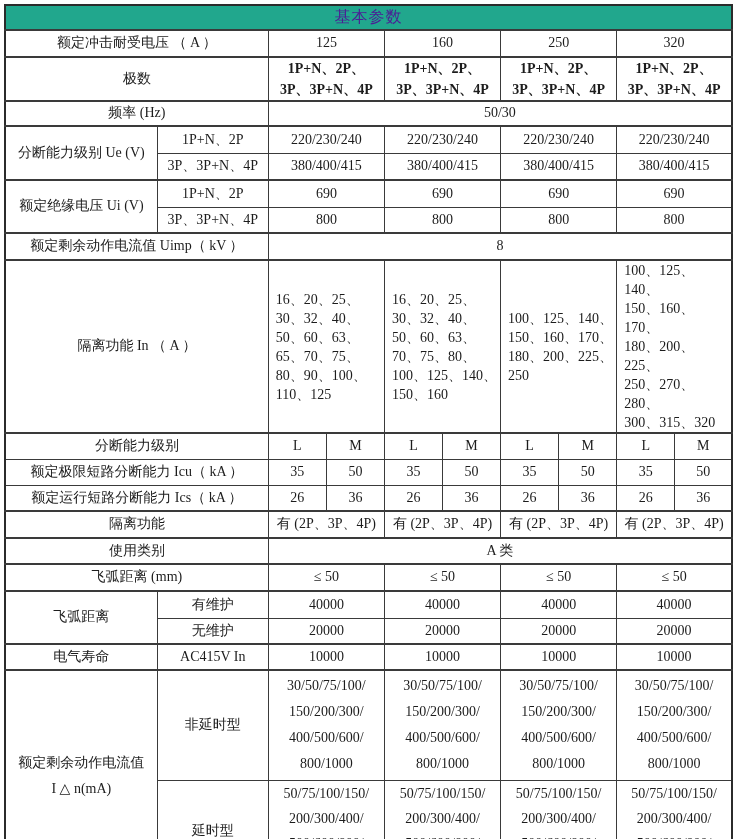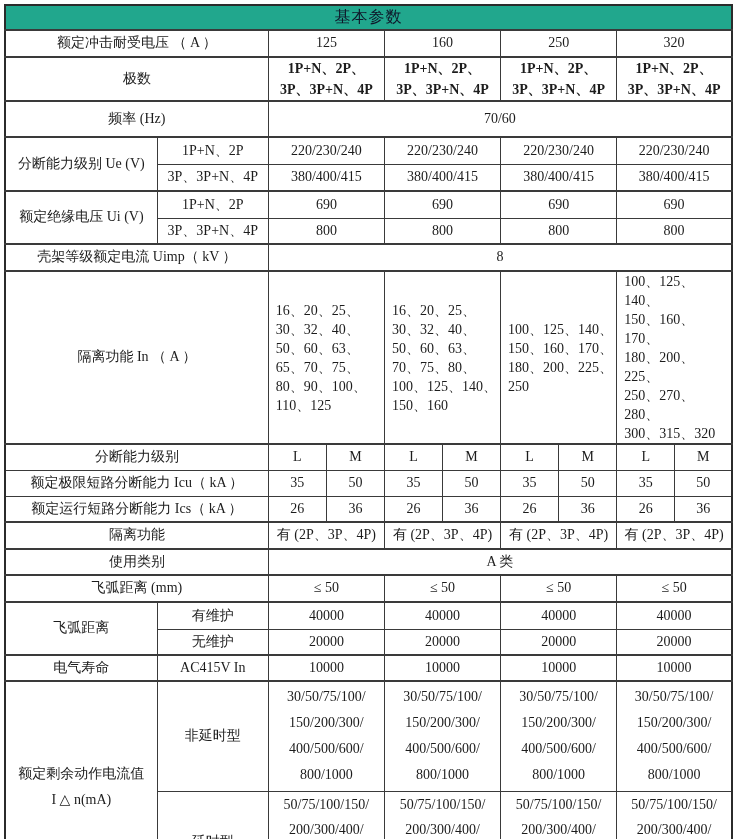--- a/index.html
+++ b/index.html
@@ -1,22 +1,22 @@
 <!DOCTYPE html>
 <html><head>
 <meta charset="utf-8">
 <style>
   html,body{margin:0;padding:0;background:#ffffff;}
   body{font-family:"Liberation Serif","DejaVu Serif",serif;color:#1c1c1c;}
   .wrap{margin:4px;}
   table{border-collapse:collapse;width:729px;table-layout:fixed;border:2px solid #2b2b2b;}
   td{border:1px solid #3a3a3a;text-align:center;vertical-align:middle;font-size:14px;line-height:1.3;padding:0 2px;overflow:hidden;}
   tr.gt > td{border-top-width:2px;}
-  td.head{color:#0f172a;font-size:16px;letter-spacing:1px;height:23px;border-bottom-width:2px;}
-  .r27{height:27px;} .r26{height:26px;} .r25{height:36px;}
+  td.head{color:#4c1d95;font-size:16px;letter-spacing:1px;height:23px;border-bottom-width:2px;}
+  .r27{height:27px;} .r26{height:26px;} .r25{height:25px;}
   .rpoles{height:37px;padding-left:48px;} .rin{height:125px;} .rnd{height:110px;} .rd{height:102px;}
   .ml{white-space:pre-line;}
   .rpoles td.ml{line-height:21px;font-weight:bold;}
   .rin td.ml{line-height:19px;}
   .rnd td.ml{line-height:26px;}
   .rd td.ml{line-height:25px;}
   td.left{text-align:left;padding-left:7px;margin-top:16px;}
   td.lab2{line-height:22px;}
 </style>
 </head>
@@ -57,21 +57,21 @@
     <td colspan="2" class="ml">1P+N、2P、
 3P、3P+N、4P</td>
     <td colspan="2" class="ml">1P+N、2P、
 3P、3P+N、4P</td>
     <td colspan="2" class="ml">1P+N、2P、
 3P、3P+N、4P</td>
   </tr>
 
   <tr class="r25 gt">
     <td colspan="2">频率 (Hz)</td>
-    <td colspan="8">70/60</td>
+    <td colspan="8">50/30</td>
   </tr>
 
   <tr class="r27 gt">
     <td colspan="1" rowspan="2">分断能力级别 Ue (V)</td>
     <td>1P+N、2P</td>
     <td colspan="2">220/230/240</td>
     <td colspan="2">220/230/240</td>
     <td colspan="2">220/230/240</td>
     <td colspan="2">220/230/240</td>
   </tr>
@@ -93,21 +93,21 @@
   </tr>
   <tr class="r26">
     <td>3P、3P+N、4P</td>
     <td colspan="2">800</td>
     <td colspan="2">800</td>
     <td colspan="2">800</td>
     <td colspan="2">800</td>
   </tr>
 
   <tr class="r27 gt">
-    <td colspan="2">壳架等级额定电流 Uimp（ kV ）</td>
+    <td colspan="2">额定剩余动作电流值 Uimp（ kV ）</td>
     <td colspan="8">8</td>
   </tr>
 
   <tr class="rin gt">
     <td colspan="2">隔离功能 In （ A ）</td>
     <td colspan="2" class="ml left">16、20、25、
 30、32、40、
 50、60、63、
 65、70、75、
 80、90、100、

